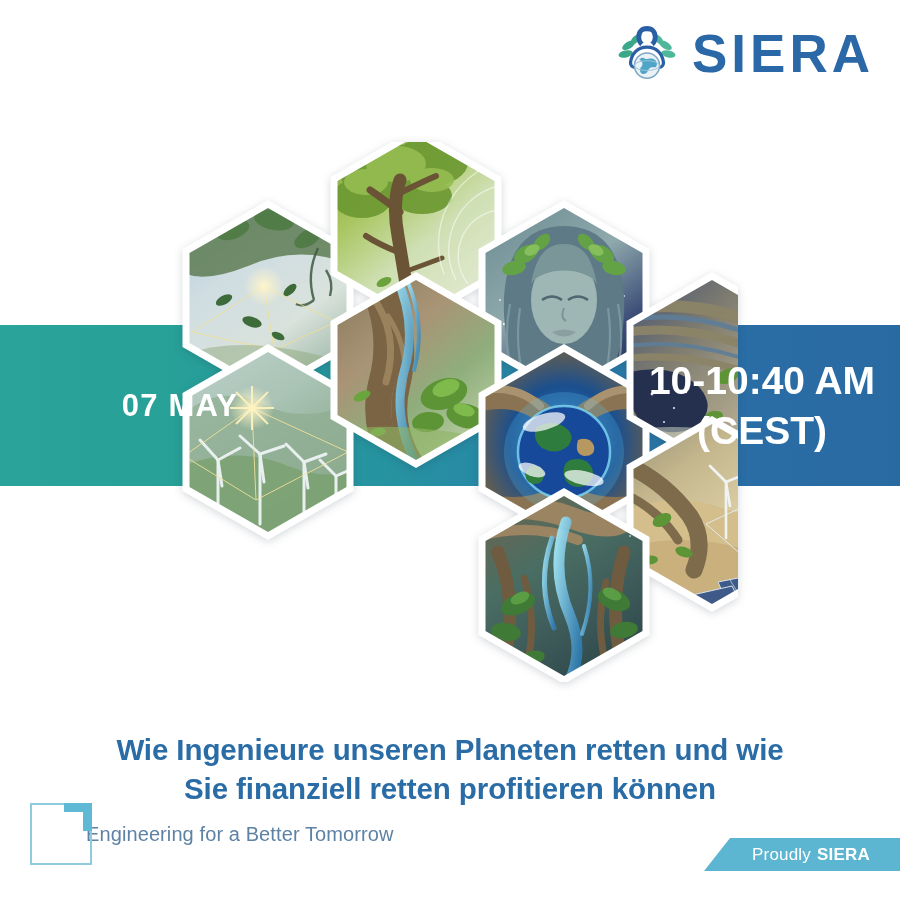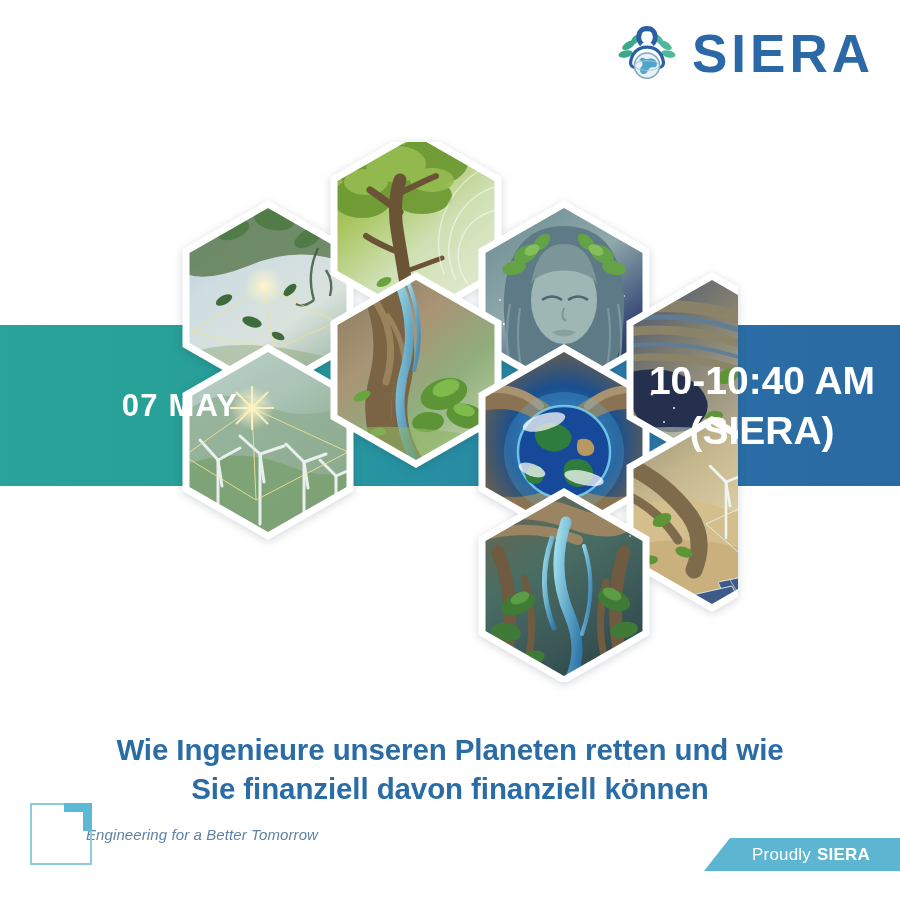--- a/index.html
+++ b/index.html
@@ -151,25 +151,24 @@
     top: -2px;
     width: 28px;
     height: 28px;
     border-top: 9px solid #5FB8D4;
     border-right: 9px solid #5FB8D4;
     box-sizing: border-box;
   }
   .footer-tagline {
     margin-left: -6px;
     color: #5D82A4;
-    font-size: 15px;
+    font-size: 20px;
     font-weight: 400;
     white-space: nowrap;
     letter-spacing: 0.1px;
-    font-style: italic;
   }
 
   
   .proudly-badge {
     position: absolute;
     right: 0;
     top: 838px;
     height: 33px;
     width: 196px;
     background: #5CB6D1;
@@ -222,21 +221,21 @@
         <ellipse cx="32" cy="45" rx="13" ry="5" fill="none" stroke="#9CC3D8" stroke-width="1"></ellipse>
       </svg>
     </span>
     <span class="brand-word">SIERA</span>
   </div>
 
   <div class="banner"></div>
   <div class="banner-date">07 MAY</div>
   <div class="banner-time">
     <span>10-10:40 AM</span>
-    <span>(SIERA)</span>
+    <span>(CEST)</span>
   </div>
 
   <div class="hex-cluster">
     <svg viewBox="0 0 560 540" preserveAspectRatio="xMidYMid meet">
       <defs>
 
         <clipPath id="hexA">
             <path d="M90 0 L172 47 L172 141 L90 188 L8 141 L8 47 Z"></path>
           </clipPath>
 
@@ -654,21 +653,21 @@
               <circle cx="156" cy="44" r="1"></circle>
           </g>
         </g>
         <path d="M90 0 L172 47 L172 141 L90 188 L8 141 L8 47 Z" fill="none" stroke="#FFFFFF" stroke-width="7"></path>
       </g>
     </svg>
   </div>
 
   <div class="headline">
     <span class="line">Wie Ingenieure unseren Planeten retten und wie</span>
-    <span class="line">Sie finanziell davon finanziell können</span>
+    <span class="line">Sie finanziell retten profitieren können</span>
   </div>
 
   <div class="footer-logo">
     <span class="footer-mark"></span>
     <span class="footer-tagline">Engineering for a Better Tomorrow</span>
   </div>
 
   <div class="proudly-badge">
     <span>Proudly</span>
     <b>SIERA</b>

